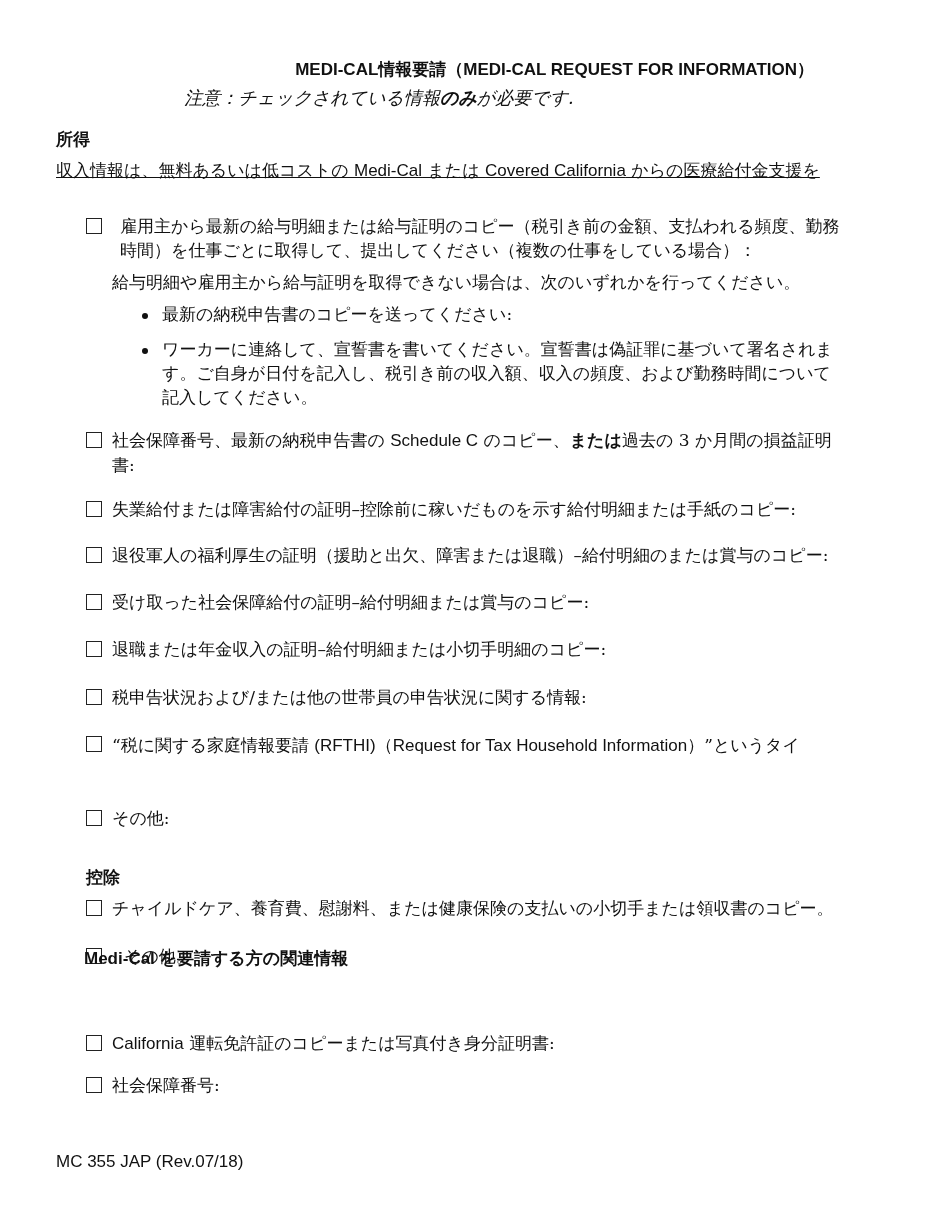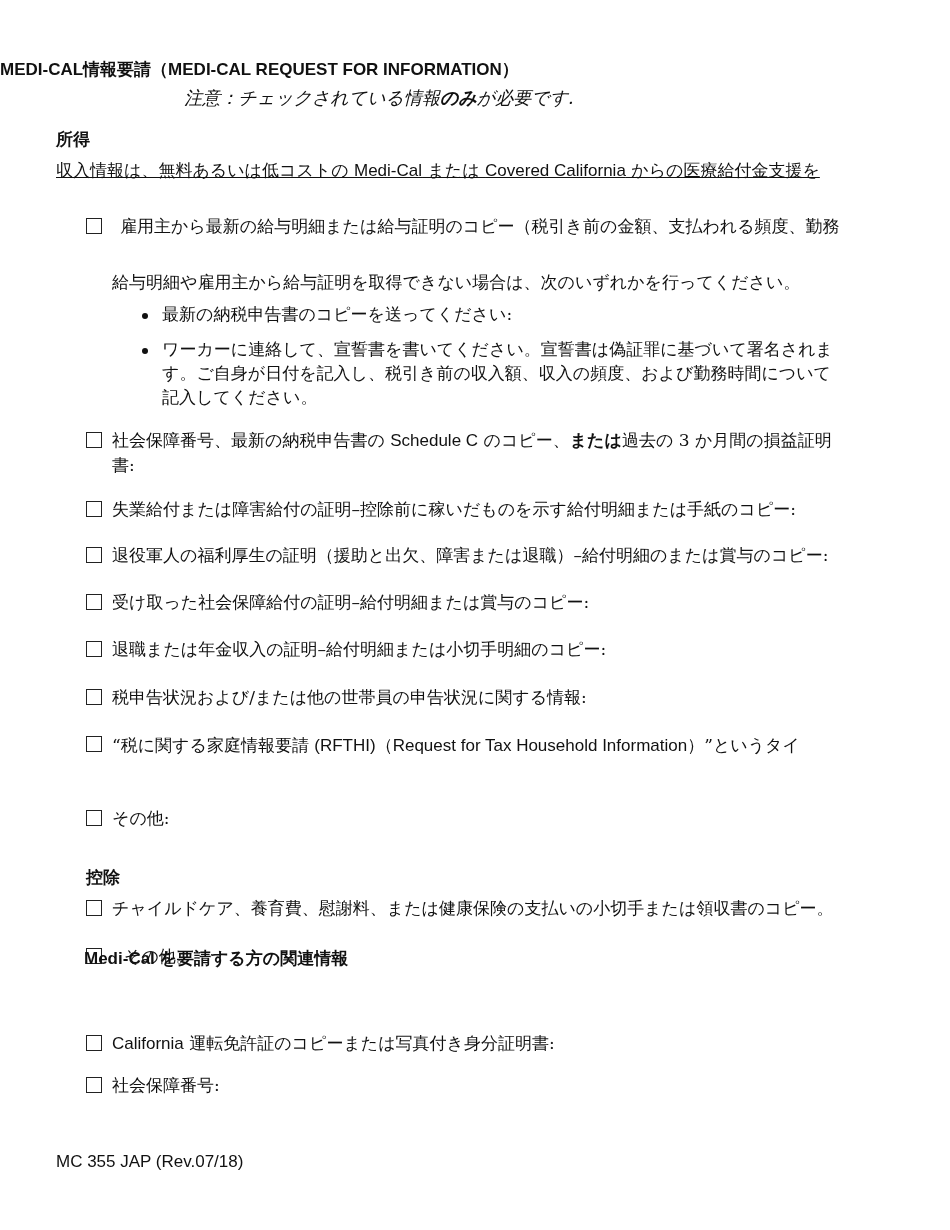--- a/index.html
+++ b/index.html
@@ -1,39 +1,39 @@
 <!DOCTYPE html>
 <html><head>
 <meta charset="utf-8">
 <style>
   html, body { margin:0; padding:0; background:#ffffff; }
   body { width:950px; height:1230px; position:relative; overflow:hidden; color:#111; font-family:"DejaVu Serif", serif; }
   .abs { position:absolute; }
-  .title { left:0; width:814px; top:58px; text-align:left; font-family:"Liberation Sans", sans-serif; font-weight:bold; font-size:17px; }
+  .title { left:0; width:814px; top:58px; text-align:right; font-family:"Liberation Sans", sans-serif; font-weight:bold; font-size:17px; }
   .subtitle { left:0; width:758px; top:86px; text-align:center; font-style:italic; font-size:18px; }
   .subtitle b { font-style:italic; }
   .heading { font-family:"Liberation Sans", sans-serif; font-weight:bold; font-size:17px; }
   .sans { font-family:"Liberation Sans", sans-serif; }
   .para { font-size:17px; line-height:24px;text-decoration:underline; }
   .cb { width:16px; height:16px; border:1.5px solid #222; box-sizing:border-box; background:#fff; cursor:pointer; }
   .item-text { font-size:17px; line-height:24px; }
   .bullet { width:6px; height:6px; border-radius:50%; background:#111; }
   .footer { left:56px; top:1152px; font-family:"Liberation Sans", sans-serif; font-size:17px; }
 </style>
 </head>
 <body>
 
 <div class="abs title">MEDI-CAL情報要請（MEDI-CAL REQUEST FOR INFORMATION）</div>
 <div class="abs subtitle"><span>注意：チェックされている情報</span><b>のみ</b><span>が必要です.</span></div>
 
 <div class="abs heading" style="left:56px; top:128px;">所得</div>
 <div class="abs para" style="left:56px; top:158px; width:850px;"><span>収入情報は、無料あるいは低コストの </span><span class="sans">Medi-Cal</span><span> または </span><span class="sans">Covered California</span><span> からの医療給付金支援を</span><br></div>
 
 <div class="abs cb" style="left:86px; top:218px;"></div>
-<div class="abs item-text" style="left:112px; top:214px; width:800px;margin-left:8px;"><span>雇用主から最新の給与明細または給与証明のコピー（税引き前の金額、支払われる頻度、勤務</span><br></div>
+<div class="abs item-text" style="left:112px; top:214px; width:800px;margin-left:8px;"><span>雇用主から最新の給与明細または給与証明のコピー（税引き前の金額、支払われる頻度、勤務</span><br><span>時間）を仕事ごとに取得して、提出してください（複数の仕事をしている場合）：</span></div>
 <div class="abs item-text" style="left:112px; top:270px;">給与明細や雇用主から給与証明を取得できない場合は、次のいずれかを行ってください。</div>
 <div class="abs bullet" style="left:142px; top:313px;"></div>
 <div class="abs item-text" style="left:162px; top:302px;">最新の納税申告書のコピーを送ってください:</div>
 <div class="abs bullet" style="left:142px; top:348px;"></div>
 <div class="abs item-text" style="left:162px; top:337px; width:740px;"><span>ワーカーに連絡して、宣誓書を書いてください。宣誓書は偽証罪に基づいて署名されま</span><br><span>す。ご自身が日付を記入し、税引き前の収入額、収入の頻度、および勤務時間について</span><br><span>記入してください。</span></div>
 
 <div class="abs cb" style="left:86px; top:432px;"></div>
 <div class="abs item-text" style="left:112px; top:428px; width:800px;"><span>社会保障番号、最新の納税申告書の </span><span class="sans">Schedule C</span><span> のコピー、</span><b class="sans">または</b><span>過去の 3 か月間の損益証明</span><br><span>書:</span></div>
 
 <div class="abs cb" style="left:86px; top:501px;"></div>

